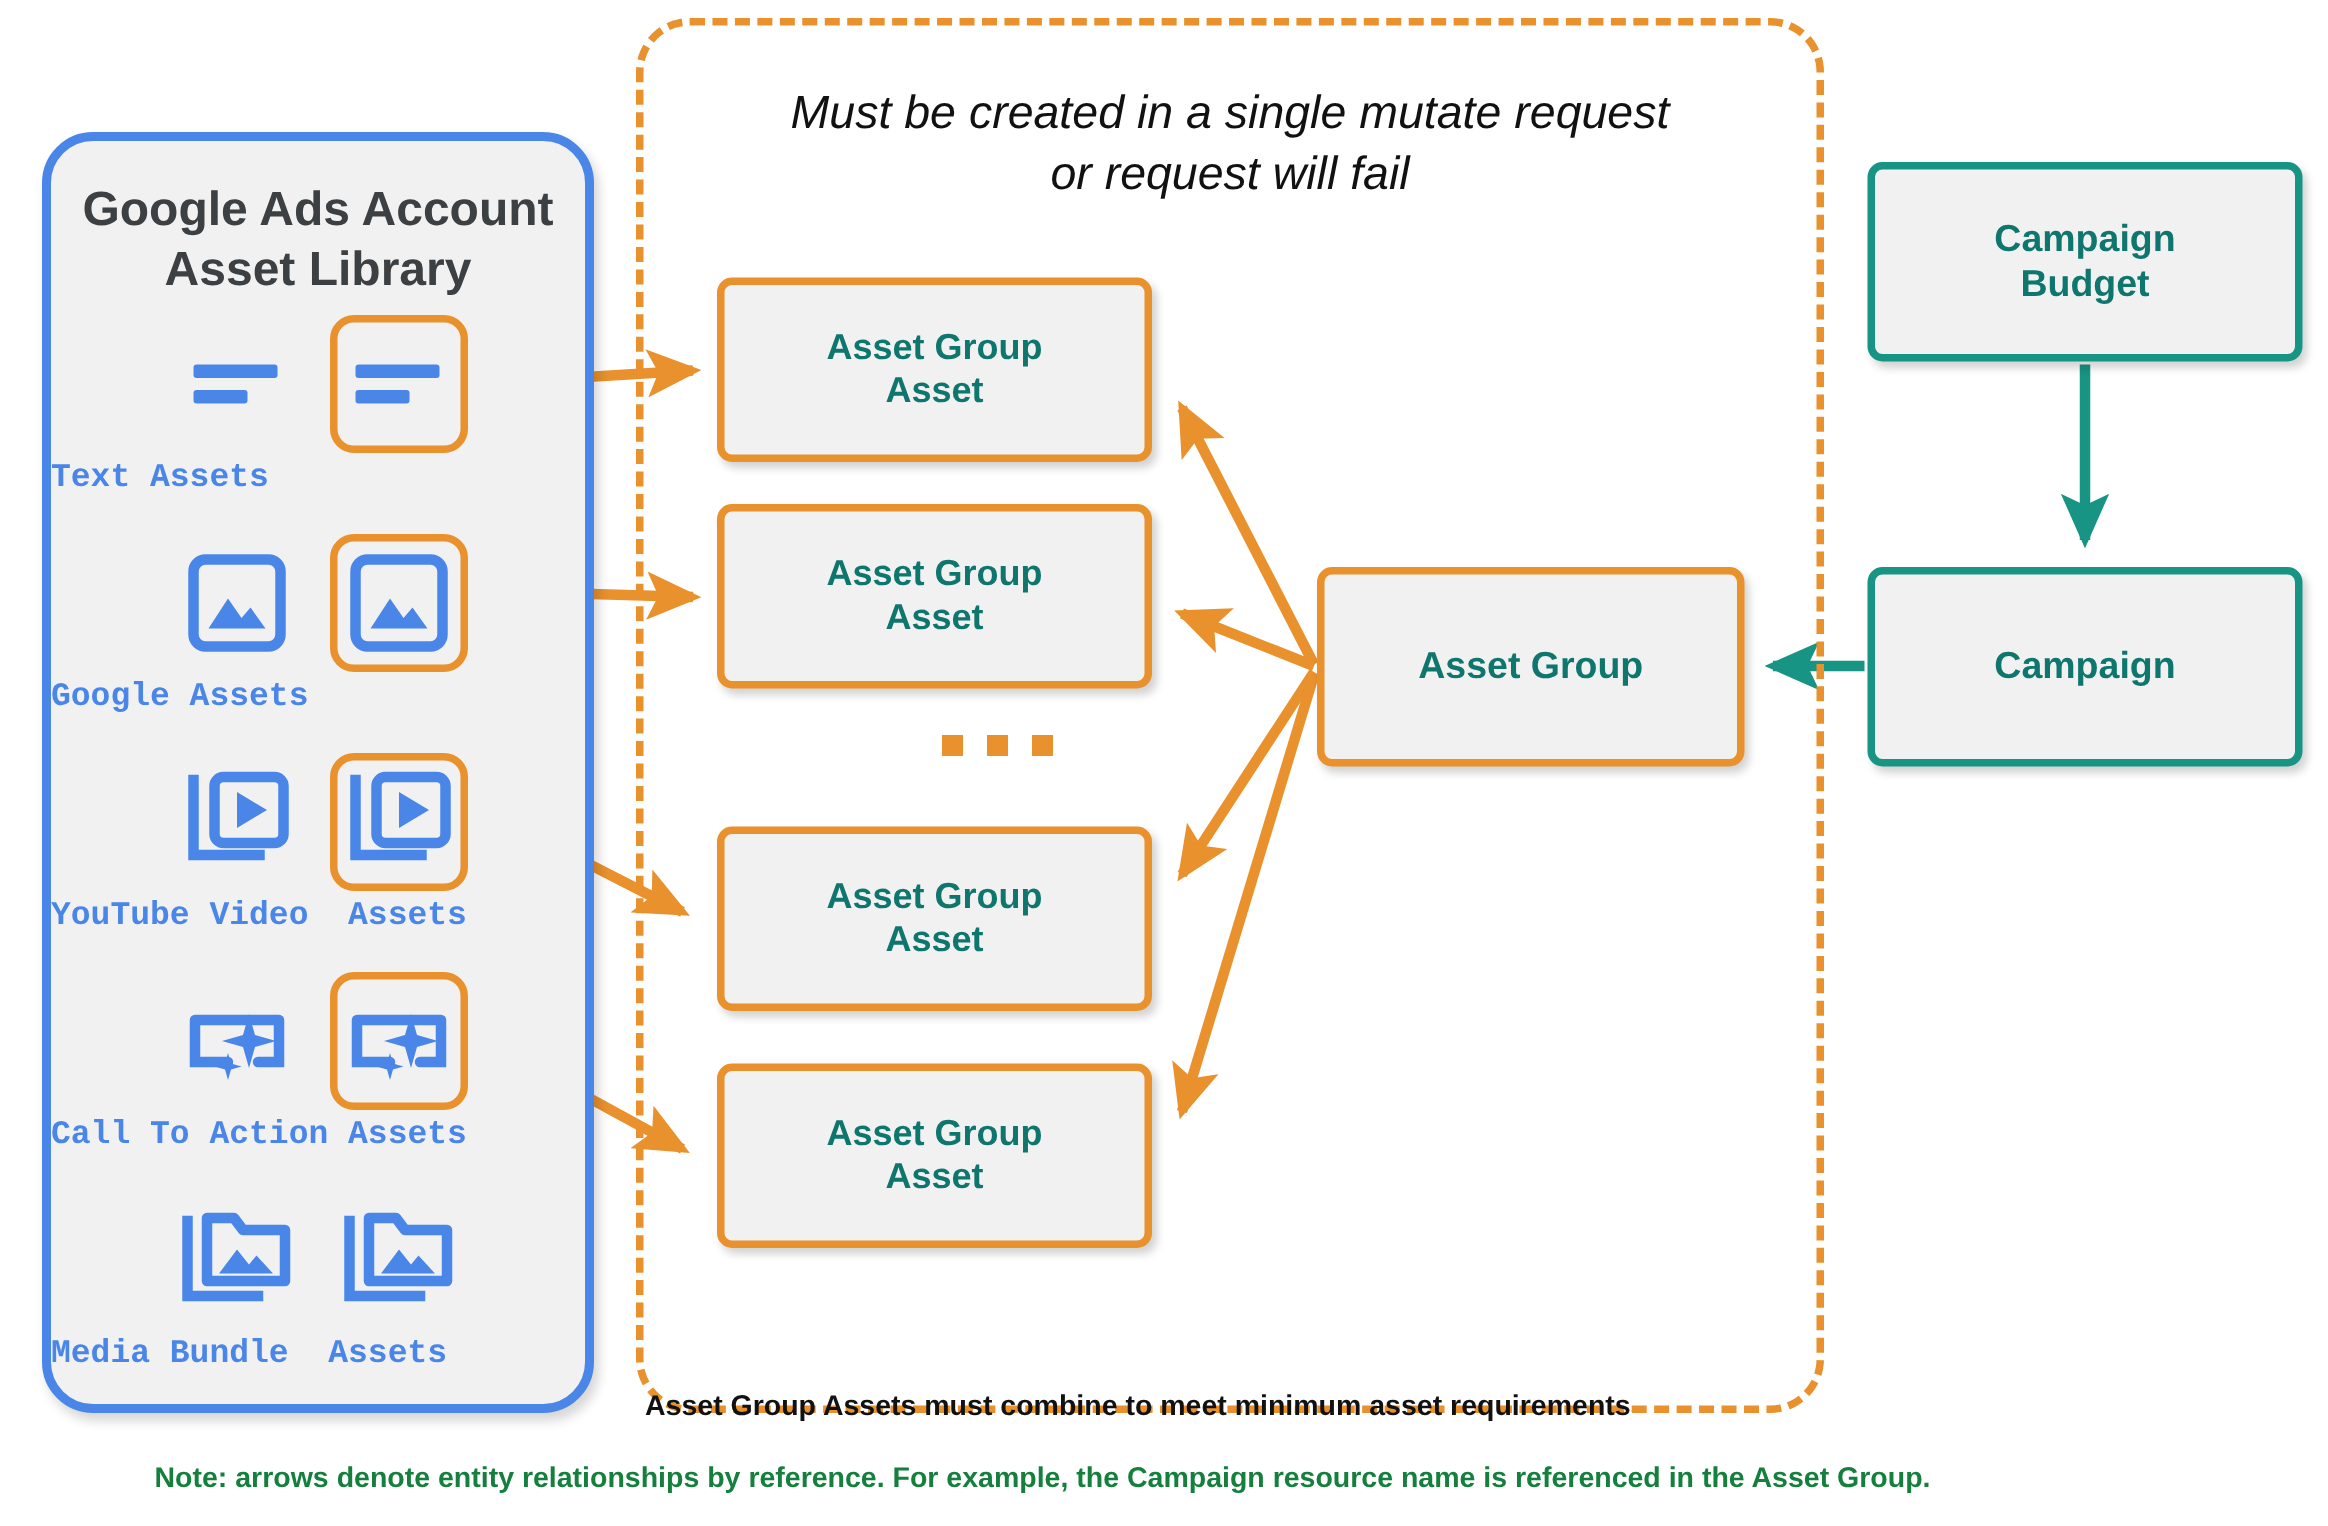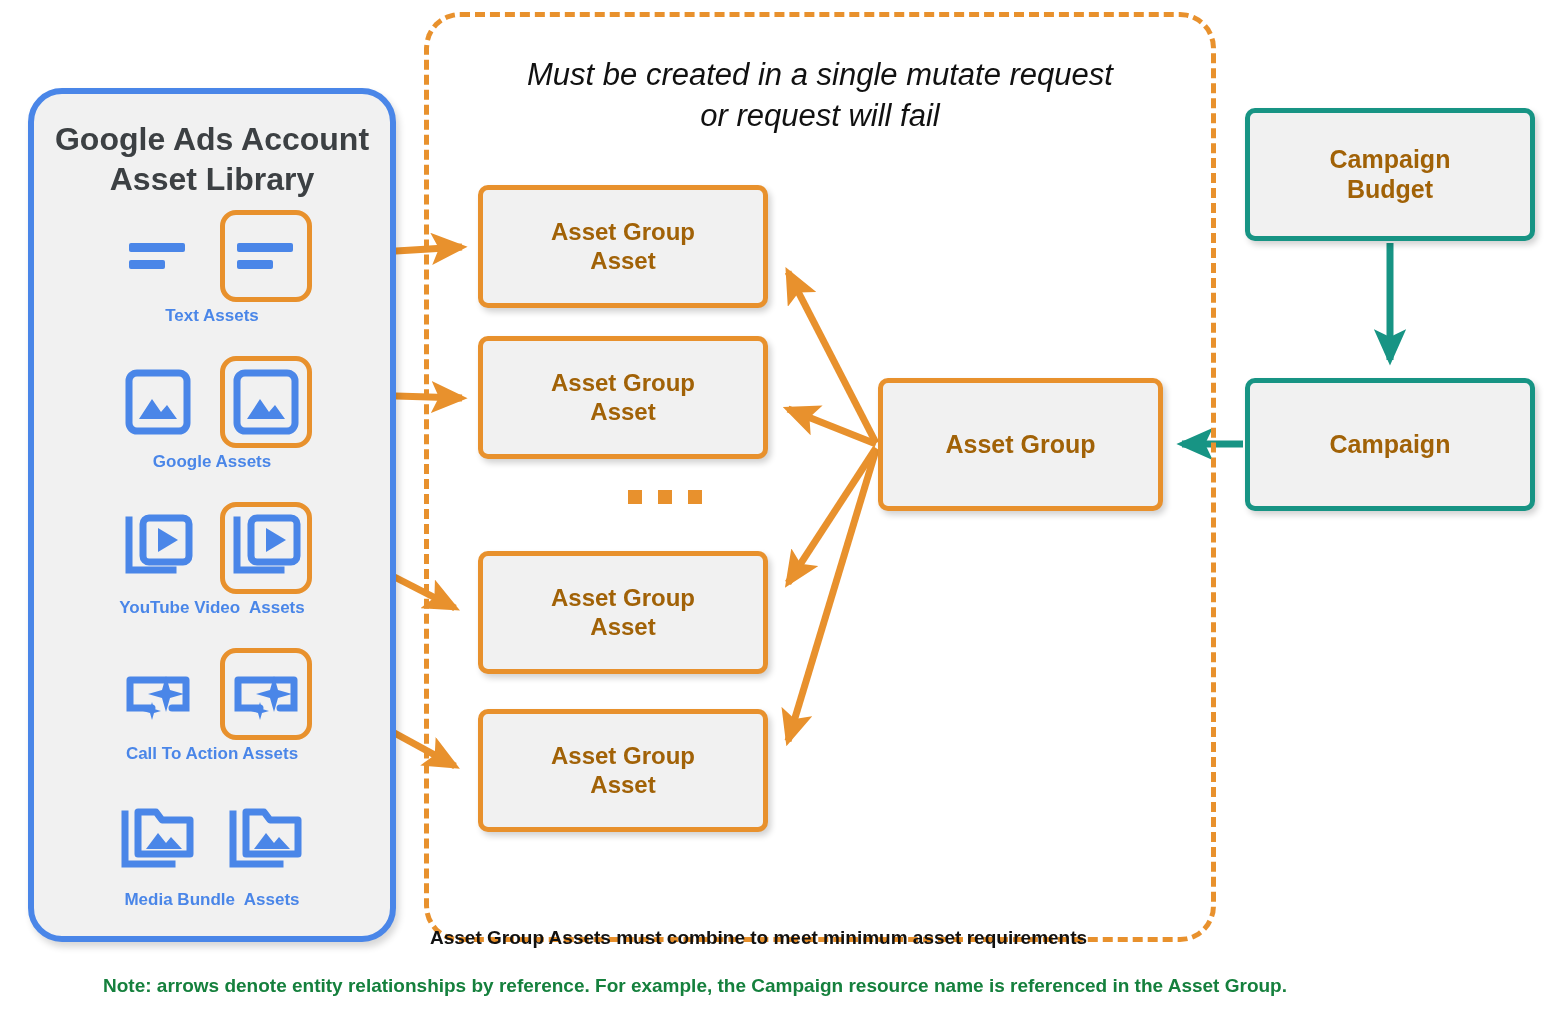--- a/index.html
+++ b/index.html
@@ -22,21 +22,21 @@
   
   .node {
     position: absolute;
     box-sizing: border-box;
     background: #f1f1f1;
     border-radius: 10px;
     display: flex;
     align-items: center;
     justify-content: center;
     text-align: center;
-    color: #a16207;
+    color: #0f766e;
     line-height: 1.18;
     box-shadow: 3px 4px 6px rgba(0,0,0,0.18);
   }
 
   
   #library-panel {
     position: absolute;
     left: 28px;
     top: 88px;
     width: 368px;
@@ -88,25 +88,25 @@
     border-radius: 16px;
   }
   .icon-slot.highlighted {
     border-color: #e8912d;
   }
   .asset-caption {
     position: absolute;
     left: 0;
     top: 100px;
     width: 100%;
-    text-align: center;
-    font-size: 17px;
+    font-size: 22px;
     font-weight: bold;
     color: #4a86e8;
     white-space: pre;
+    font-family: Liberation Mono, monospace;
   }
 
   
   #mutate-box {
     position: absolute;
     left: 424px;
     top: 12px;
     width: 792px;
     height: 930px;
     box-sizing: border-box;

